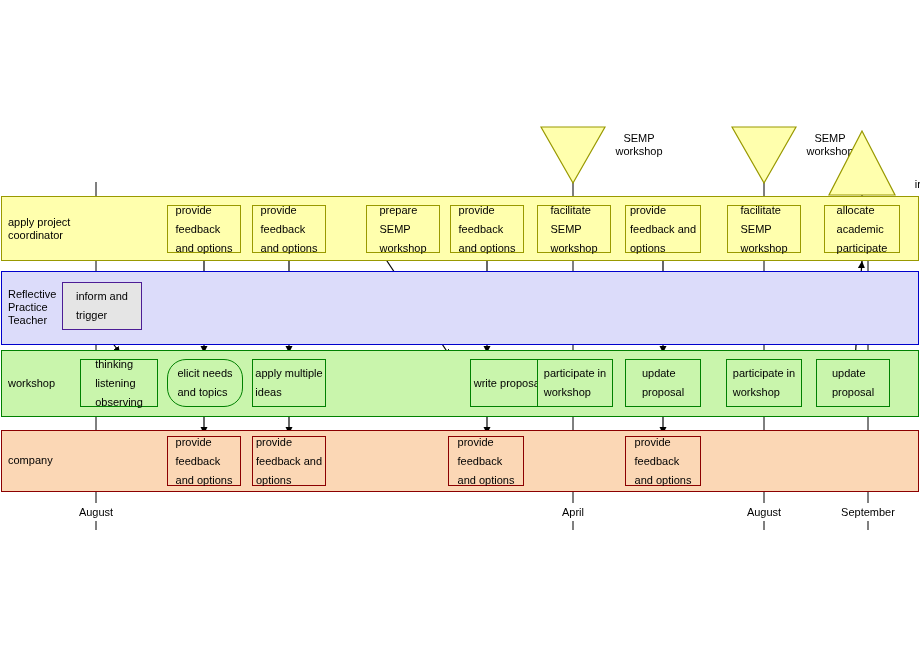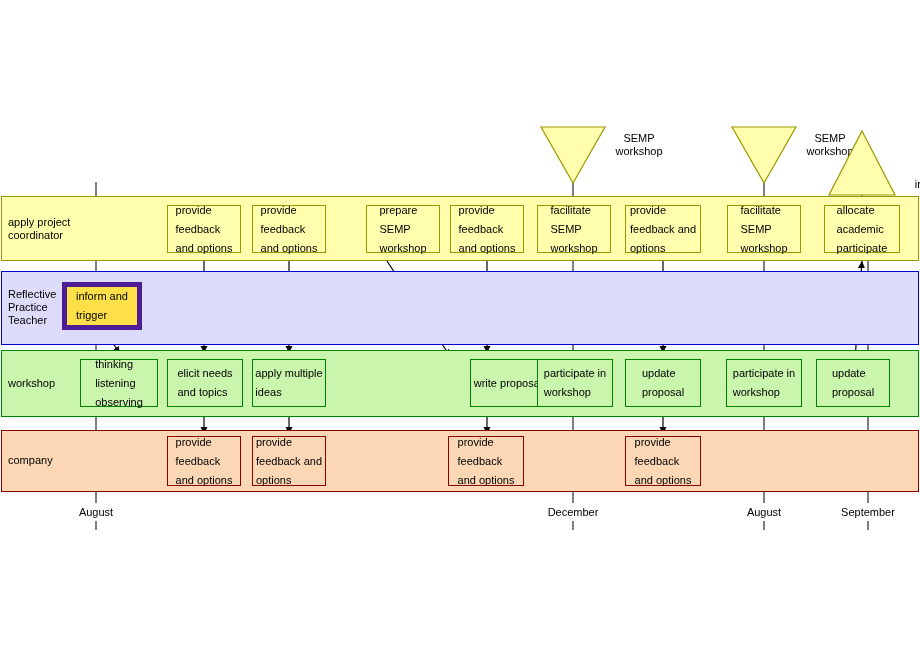--- a/index.html
+++ b/index.html
@@ -16,21 +16,21 @@
   .lane.teacher   {background:#dcdcfa;border:1px solid #0000cc;}
   .lane.student   {background:#c9f5ac;border:1px solid #008000;}
   .lane.company   {background:#fbd7b5;border:1px solid #8b0000;}
 
   
   .task{position:absolute;box-sizing:border-box;display:flex;
         align-items:center;justify-content:center;text-align:left;
         font-size:11px;line-height:19px;color:#000;white-space:pre-line;
         padding:1px 2px;}
   .task.c{background:#ffffad;border:1px solid #999900;}
-  .task.t{background:#fde047;border:5px solid #4c1d95;}
+  .task.t{background:#e5e5e5;border:1px solid #4c1d95;}
   .task.s{background:#c9f5ac;border:1px solid #008000;}
   .task.o{background:#fbd7b5;border:1px solid #8b0000;}
 
   
   .tri{position:absolute;}
   .tri .cap{position:absolute;width:100%;text-align:center;
             font-size:11px;line-height:13px;color:#000;white-space:pre-line;
             pointer-events:none;}
   .tri.down .cap{top:6px;}
   .tri.up   .cap{bottom:5px;}
@@ -177,21 +177,21 @@
 
   <div class="task t" style="left:62px;top:282px;width:80px;height:48px;">inform and
 trigger</div>
 
   <div class="lane student" style="left:1px;top:350px;width:918px;height:67px;"></div>
   <div class="lane-label" style="top:377px;">workshop</div>
 
   <div class="task s" style="left:80px;top:359px;width:78px;height:48px;">thinking
 listening
 observing</div>
-  <div class="task s" style="left:167px;top:359px;width:76px;height:48px;">elicit needs
+  <div class="task s" style="left:167px;top:359px;width:76px;height:48px;border-radius:19px;">elicit needs
 and topics</div>
   <div class="task s" style="left:252px;top:359px;width:74px;height:48px;">apply multiple
 ideas</div>
   <div class="task s" style="left:450px;top:359px;width:76px;height:48px;margin-left:20px;">write proposal</div>
   <div class="task s" style="left:537px;top:359px;width:76px;height:48px;">participate in
 workshop</div>
   <div class="task s" style="left:625px;top:359px;width:76px;height:48px;">update
 proposal</div>
   <div class="task s" style="left:726px;top:359px;width:76px;height:48px;">participate in
 workshop</div>
@@ -208,17 +208,17 @@
 feedback and
 options</div>
   <div class="task o" style="left:448px;top:436px;width:76px;height:50px;">provide
 feedback
 and options</div>
   <div class="task o" style="left:625px;top:436px;width:76px;height:50px;">provide
 feedback
 and options</div>
 
   <div class="tl-label" style="left:96px;top:506px;">August</div>
-  <div class="tl-label" style="left:573px;top:506px;">December</div>
+  <div class="tl-label" style="left:573px;top:506px;">April</div>
   <div class="tl-label" style="left:764px;top:506px;">August</div>
   <div class="tl-label" style="left:868px;top:506px;text-align:center;">September</div>
 
 </div>
 
 </body></html>

